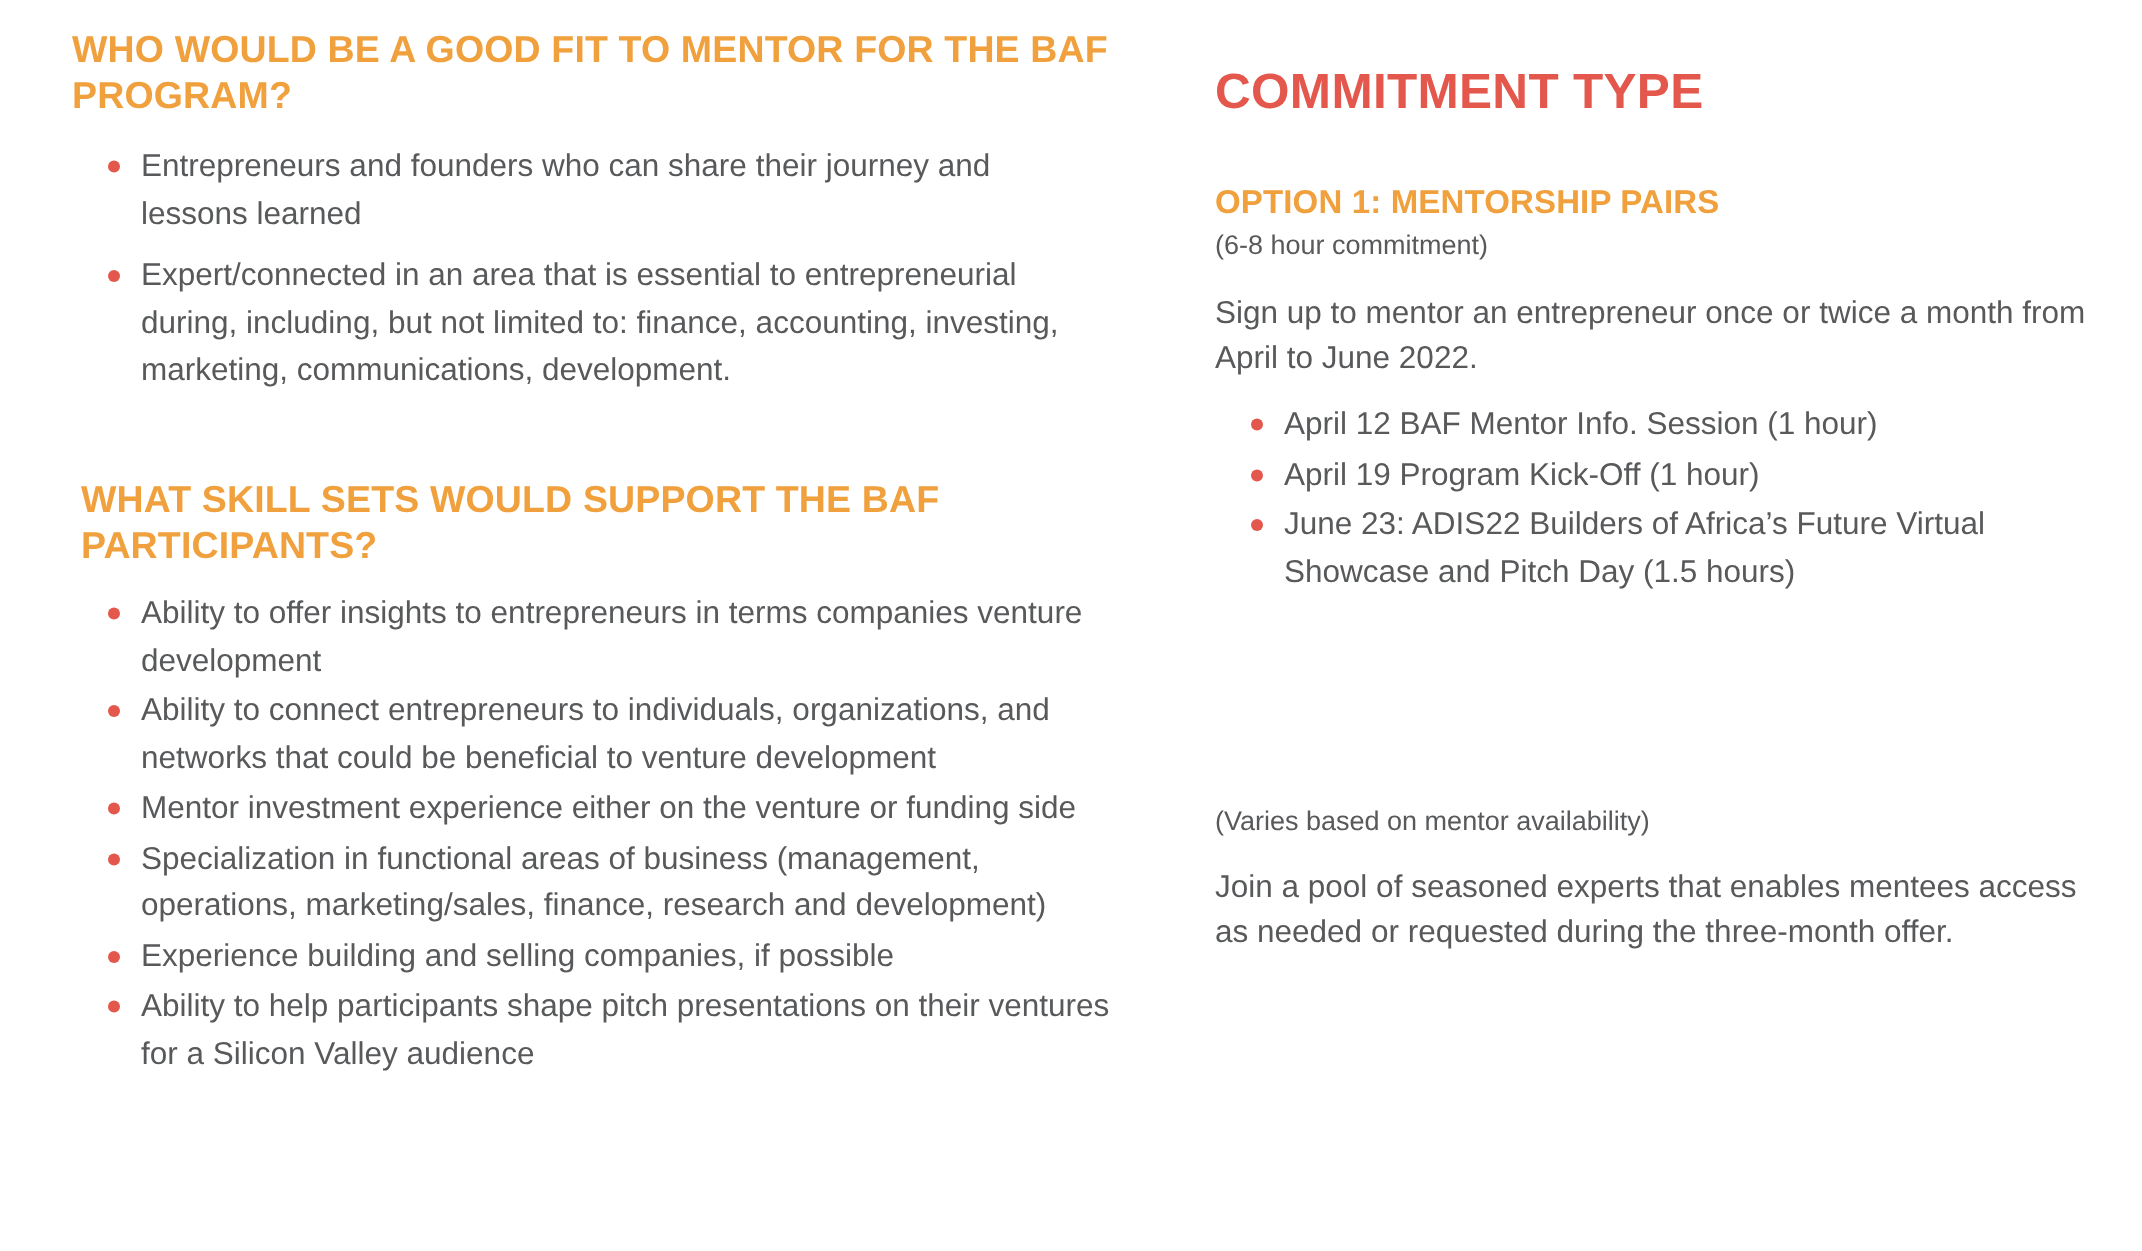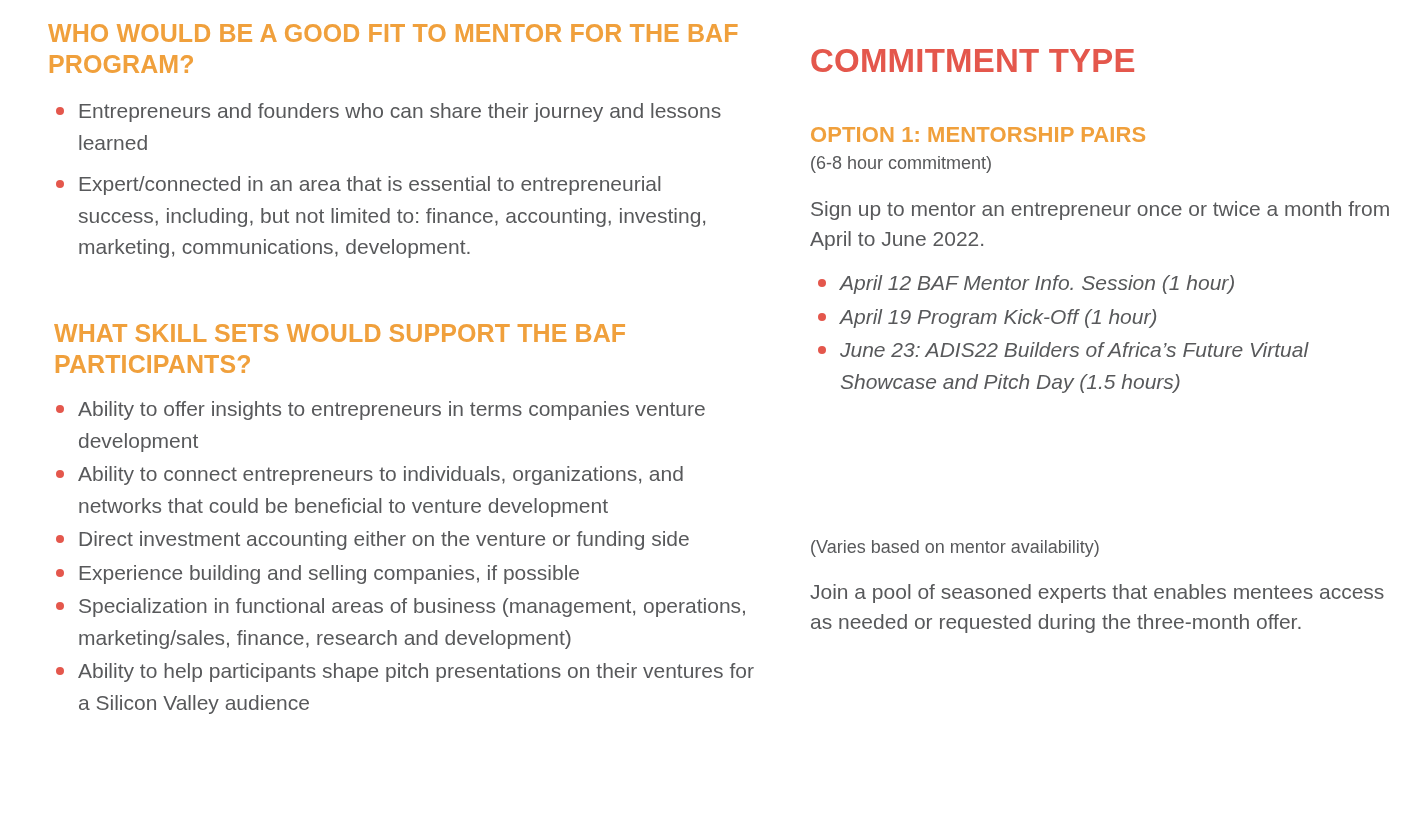--- a/index.html
+++ b/index.html
@@ -71,21 +71,21 @@
   }
   p.sub-note {
     margin: 0;
     font-size: 18px;
     line-height: 1.3;
     color: #58595b;
   }
 
   ul.bullets {
     list-style: none;
-    margin: 0;
+    margin: 16px;
     padding: 0;
   }
   ul.bullets > li {
     position: relative;
     padding-left: 30px;
     font-size: 21px;
     line-height: 1.5;
     color: #58595b;
     margin-bottom: 2px;
   }
@@ -108,48 +108,48 @@
   .block-who ul { margin-top: 16px; }
   .block-skills { position: absolute; top: 318px; left: 0; width: 712px; }
   .block-skills h2 { padding-left: 6px; }
   .block-skills ul { margin-top: 14px; }
 
   
   .block-commitment { position: absolute; top: 42px; left: 0; width: 600px; }
   .block-opt1 { position: absolute; top: 122px; left: 0; width: 600px; }
   .block-opt1 .sub-note { margin-top: 4px; }
   .block-opt1 .body-text { margin-top: 18px; }
-  .block-opt1 ul { margin-top: 14px; font-style: italic; }
+  .block-opt1 ul { margin-top: 14px; }
   .block-opt2 { position: absolute; top: 532px; left: 0; width: 600px; }
   .block-opt2 .sub-note { margin-top: 4px; }
   .block-opt2 .body-text { margin-top: 18px; }
 </style>
 </head>
 <body>
 
 <div class="page">
 
   <div class="col col-left">
 
     <section class="block-who">
       <h2 class="section-heading">WHO WOULD BE A GOOD FIT TO MENTOR FOR THE BAF PROGRAM?</h2>
       <ul class="bullets spaced">
         <li>Entrepreneurs and founders who can share their journey and lessons learned</li>
-        <li>Expert/connected in an area that is essential to entrepreneurial success, including, but not limited to: finance, accounting, investing, marketing, communications, development.</li>
+        <li>Expert/connected in an area that is essential to entrepreneurial during, including, but not limited to: finance, accounting, investing, marketing, communications, development.</li>
       </ul>
     </section>
 
     <section class="block-skills">
       <h2 class="section-heading">WHAT SKILL SETS WOULD SUPPORT THE BAF PARTICIPANTS?</h2>
       <ul class="bullets">
         <li>Ability to offer insights to entrepreneurs in terms companies venture development</li>
         <li>Ability to connect entrepreneurs to individuals, organizations, and networks that could be beneficial to venture development</li>
-        <li>Direct investment accounting either on the venture or funding side</li>
+        <li>Mentor investment experience either on the venture or funding side</li>
+        <li>Specialization in functional areas of business (management, operations, marketing/sales, finance, research and development)</li>
         <li>Experience building and selling companies, if possible</li>
-        <li>Specialization in functional areas of business (management, operations, marketing/sales, finance, research and development)</li>
         <li>Ability to help participants shape pitch presentations on their ventures for a Silicon Valley audience</li>
       </ul>
     </section>
 
   </div>
 
   <div class="col col-right">
 
     <div class="block-commitment">
       <h1 class="main-heading">COMMITMENT TYPE</h1>

